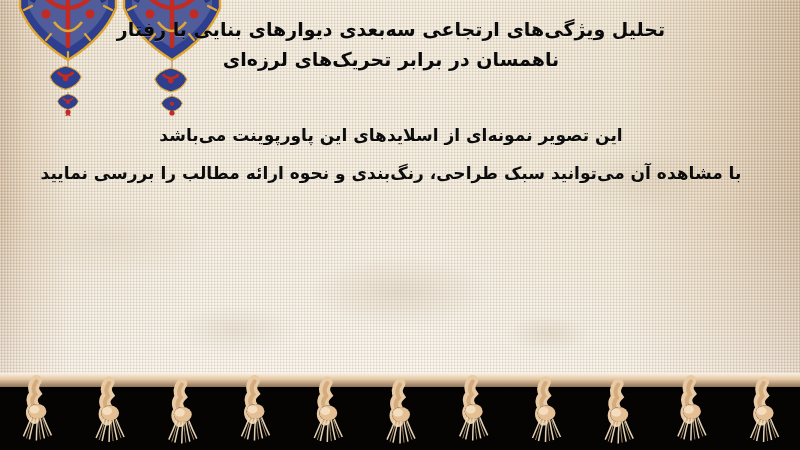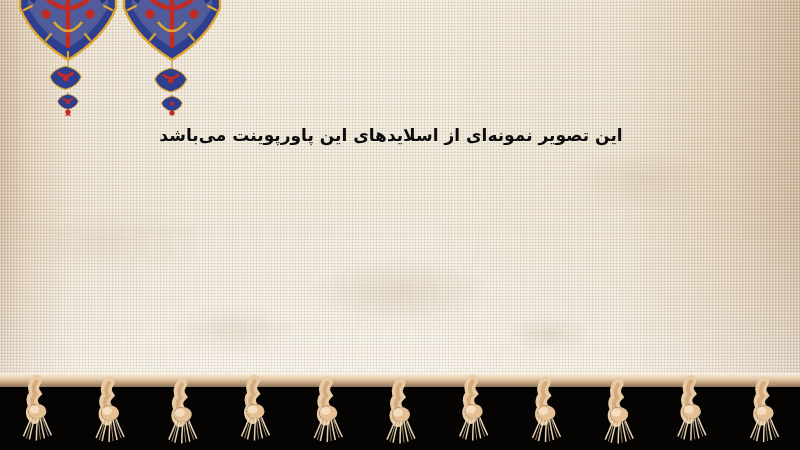--- a/index.html
+++ b/index.html
@@ -236,24 +236,27 @@
       <line x1="50" y1="138" x2="50" y2="142" stroke="#c8a46f" stroke-width="1.4"></line>
       <g transform="translate(0,140) scale(0.52)">
         <path d="M96 0 Q80 4 76 14 Q80 26 96 30 Q112 26 116 14 Q112 4 96 0 Z" fill="#2e3f8f" stroke="#e0a832" stroke-width="1.8"></path>
         <circle cx="96" cy="15" r="4" fill="#c32b22"></circle>
       </g>
       <circle cx="50" cy="157" r="2.6" fill="#c32b22"></circle>
     </svg>
   </div>
 
   <div class="title-block">
+    <div class="title-line">تحلیل ویژگی‌های ارتجاعی سه‌بعدی دیوارهای بنایی با رفتار</div>
+    <div class="title-line">ناهمسان در برابر تحریک‌های لرزه‌ای</div>
   </div>
 
   <div class="body-block">
     <div class="body-line">این تصویر نمونه‌ای از اسلایدهای این پاورپوینت می‌باشد</div>
+    <div class="body-line">با مشاهده آن می‌توانید سبک طراحی، رنگ‌بندی و نحوه ارائه مطالب را بررسی نمایید</div>
   </div>
 
   <div class="fringe-band">
     <div class="selvedge"></div>
     <div class="selvedge-shade"></div>
     <svg id="tassel-layer" width="800" height="77" viewBox="0 0 800 77" style="position:absolute;left:0;top:0" aria-hidden="true">
       <defs>
         <g id="tasselUnit">
 
           <path d="M0 0 q-5 7 -1 13 q-6 6 -1 13 q-6 6 0 12" stroke="#e8caa4" stroke-width="11" fill="none" stroke-linecap="round"></path>

